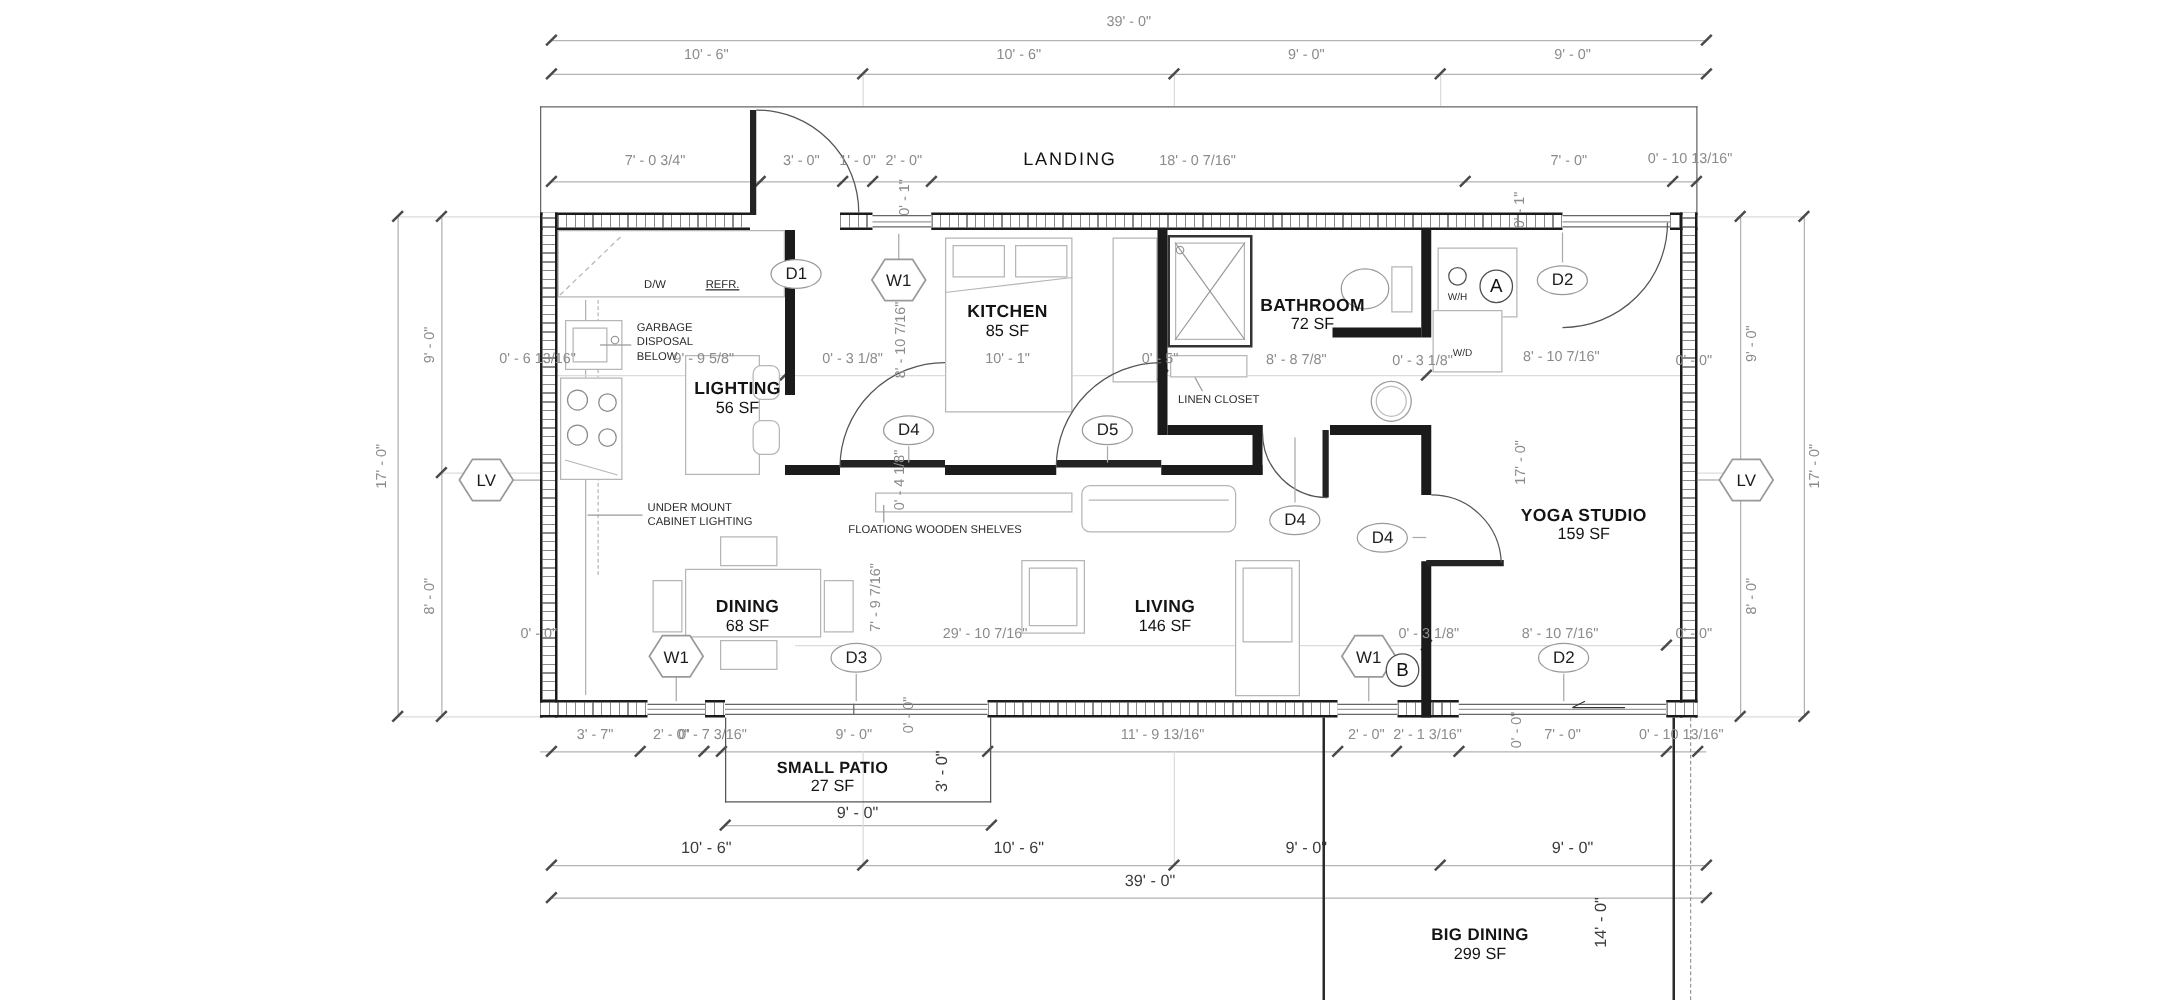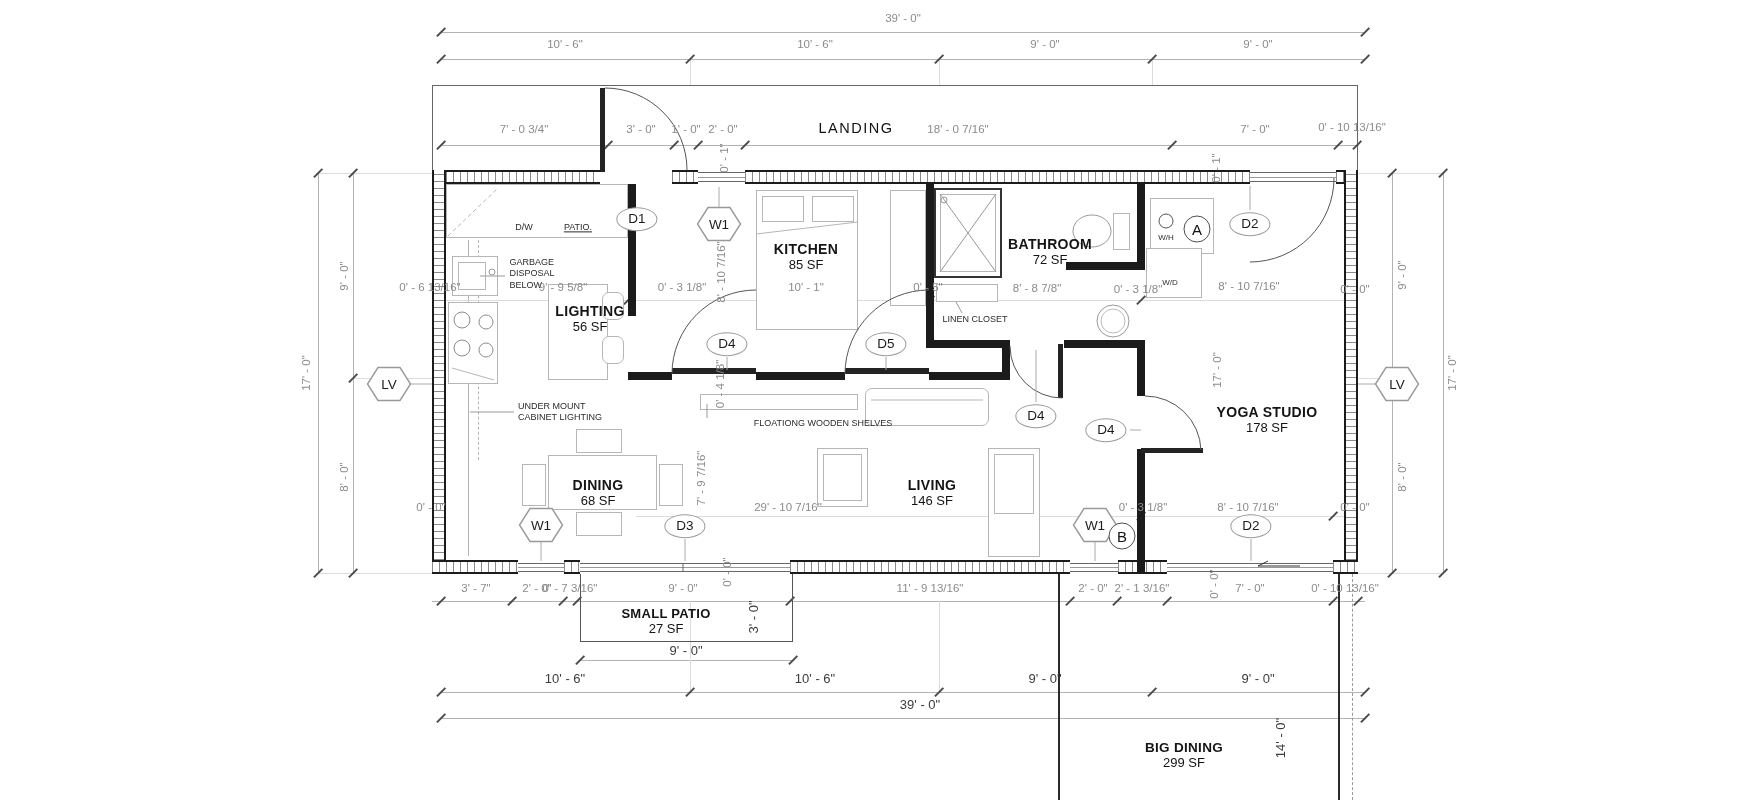--- a/index.html
+++ b/index.html
@@ -141,21 +141,21 @@
   <div class="leaf" style="left:672px;top:368px;width:84px;height:6px"></div>
   <div class="leaf" style="left:845px;top:368px;width:84px;height:6px"></div>
   <div class="leaf" style="left:1058px;top:344px;width:5px;height:54px"></div>
   <div class="leaf" style="left:1141px;top:448px;width:62px;height:5px"></div>
 
   <div class="fx" style="left:446px;top:184px;width:182px;height:54px"></div>
   <div class="dl v" style="left:500px;top:184px;height:54px"></div>
   <div class="dl v" style="left:548px;top:184px;height:54px"></div>
   <div class="dl v" style="left:608px;top:184px;height:54px"></div>
   <div class="note" style="left:524px;top:228px">D/W</div>
-  <div class="note" style="left:578px;top:228px;text-decoration:underline">PATIO.</div>
+  <div class="note" style="left:578px;top:228px;text-decoration:underline">REFR.</div>
   <div class="fx" style="left:452px;top:256px;width:46px;height:40px"></div>
   <div class="fx" style="left:458px;top:262px;width:28px;height:28px"></div>
   <div class="note" style="left:532px;top:274px">GARBAGE
 DISPOSAL
 BELOW</div>
   <div class="fx" style="left:448px;top:302px;width:50px;height:82px"></div>
   <div class="dl v" style="left:468px;top:240px;height:316px"></div>
   <div class="dash" style="left:478px;top:240px;height:220px;border-left:1px dashed #b6b6b6"></div>
   <div class="fx" style="left:548px;top:284px;width:60px;height:96px"></div>
   <div class="fx rnd" style="left:602px;top:292px;width:22px;height:28px"></div>
@@ -179,21 +179,21 @@
   <div class="fx" style="left:936px;top:284px;width:62px;height:18px"></div>
   <div class="note" style="left:975px;top:320px">LINEN CLOSET</div>
   <div class="fx" style="left:1113px;top:213px;width:17px;height:37px"></div>
 
   <div class="fxn" style="left:1150px;top:198px;width:64px;height:56px"></div>
   <div class="note" style="left:1166px;top:238px;font-size:8px">W/H</div>
   <div class="fx" style="left:1146px;top:248px;width:56px;height:50px"></div>
   <div class="note" style="left:1170px;top:283px;font-size:8px">W/D</div>
 
   <div class="fx" style="left:700px;top:394px;width:158px;height:16px"></div>
-  <div class="note" style="left:823px;top:424px">FLOATIONG WOODEN SHELVES</div>
+  <div class="note" style="left:748px;top:424px">FLOATIONG WOODEN SHELVES</div>
   <div class="fx rnd" style="left:865px;top:388px;width:124px;height:38px"></div>
   <div class="fx" style="left:817px;top:448px;width:51px;height:59px"></div>
   <div class="fx" style="left:823px;top:454px;width:39px;height:47px"></div>
   <div class="fx" style="left:988px;top:448px;width:52px;height:109px"></div>
   <div class="fx" style="left:994px;top:454px;width:40px;height:60px"></div>
 
   <svg id="ov" width="1740" height="800">
 
     <path d="M 605 88 A 82 82 0 0 1 687 170" fill="none" stroke="#555" stroke-width="1"></path>
     <path d="M 672 374 A 84 84 0 0 1 756 290" fill="none" stroke="#555" stroke-width="1"></path>
@@ -254,21 +254,21 @@
   <div class="rl" style="left:806px;top:256px">
     <div class="n">KITCHEN</div>
     <div class="a">85 SF</div>
   </div>
   <div class="rl" style="left:1050px;top:251px">
     <div class="n">BATHROOM</div>
     <div class="a">72 SF</div>
   </div>
   <div class="rl" style="left:1267px;top:419px">
     <div class="n">YOGA STUDIO</div>
-    <div class="a">178 SF</div>
+    <div class="a">159 SF</div>
   </div>
   <div class="rl" style="left:598px;top:492px">
     <div class="n">DINING</div>
     <div class="a">68 SF</div>
   </div>
   <div class="rl" style="left:932px;top:492px">
     <div class="n">LIVING</div>
     <div class="a">146 SF</div>
   </div>
 

